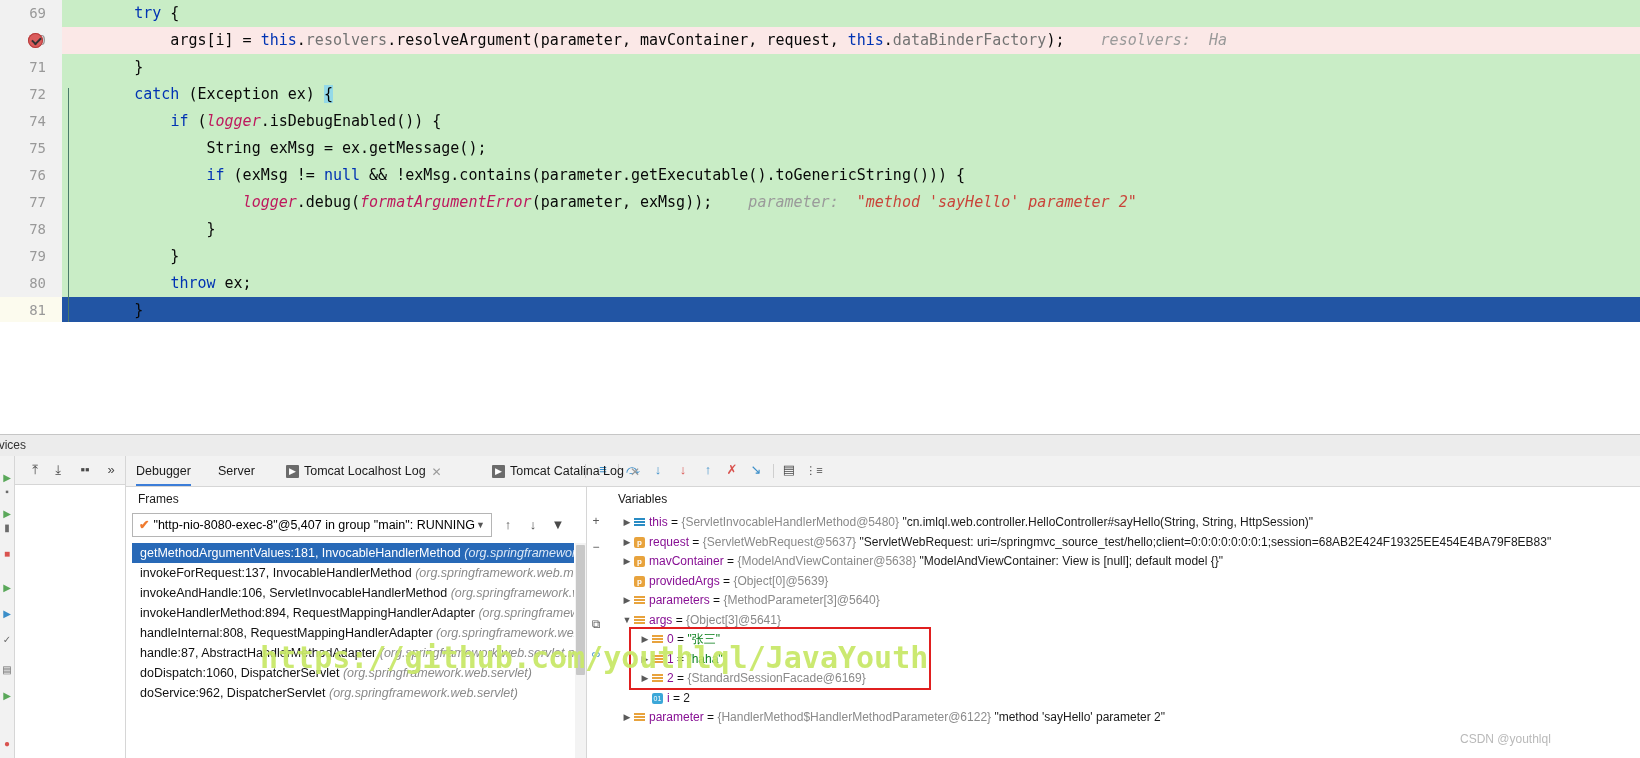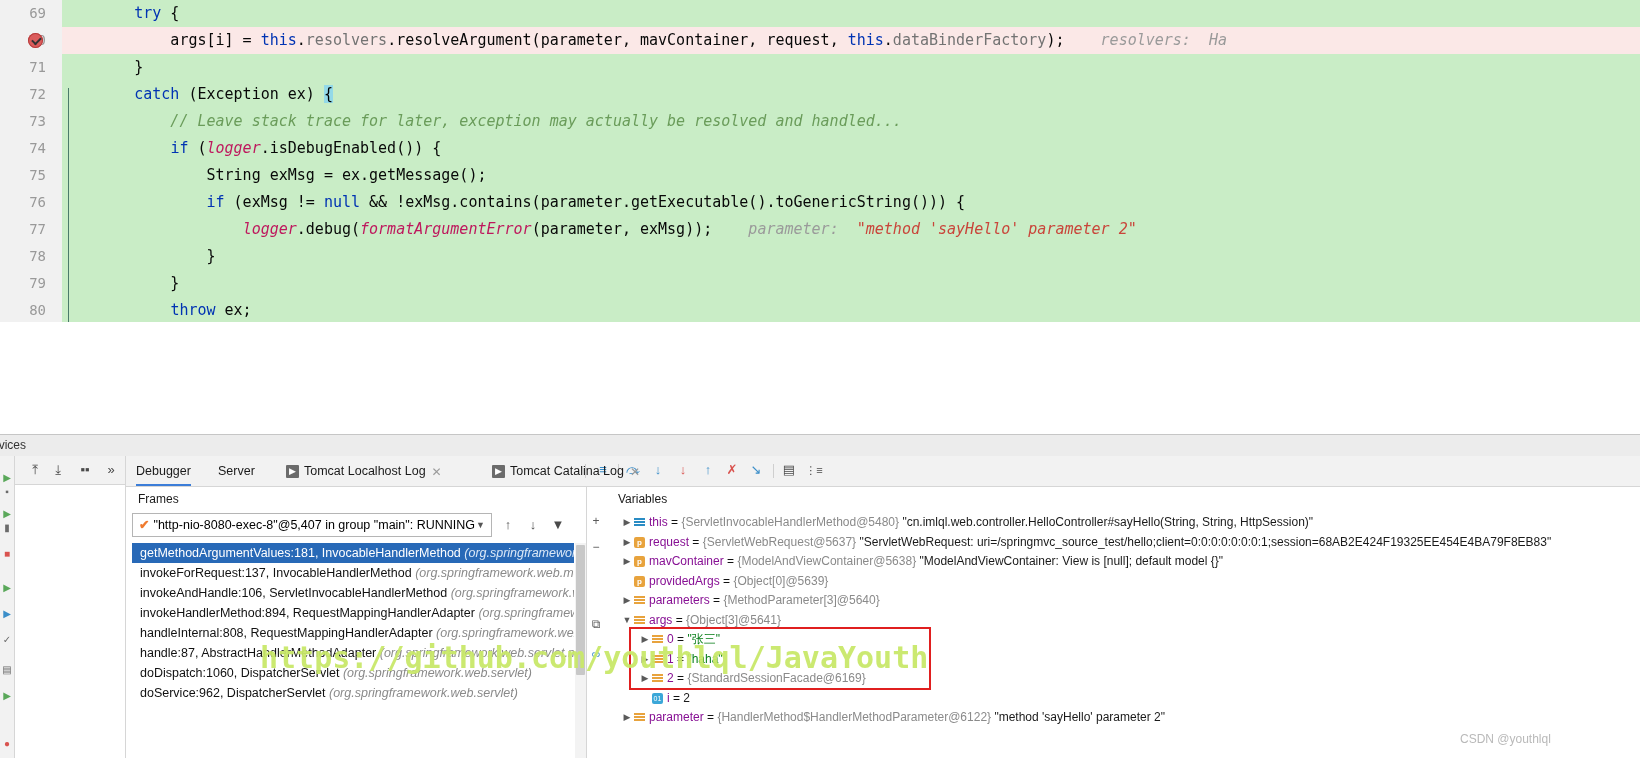--- a/index.html
+++ b/index.html
@@ -130,21 +130,20 @@
 <body>
 
 <div class="app">
 
   <div class="editor">
     <div class="code-rows" id="code-rows">
         <div class="row"><div class="gutter">69</div><div class="fold"></div><div class="body"><span class="txt"><span class="pl">        </span><span class="kw">try</span><span class="pl"> {</span></span></div></div>
         <div class="row bp"><div class="gutter">70</div><div class="fold"></div><div class="body"><span class="txt"><span class="pl">            args[i] = </span><span class="kw">this</span><span class="pl">.</span><span class="fld">resolvers</span><span class="pl">.resolveArgument(parameter, mavContainer, request, </span><span class="kw">this</span><span class="pl">.</span><span class="fld">dataBinderFactory</span><span class="pl">);</span><span class="hint">    resolvers:  Ha</span></span></div><span class="bpdot"></span></div>
         <div class="row"><div class="gutter">71</div><div class="fold"></div><div class="body"><span class="txt"><span class="pl">        }</span></span></div></div>
         <div class="row"><div class="gutter">72</div><div class="fold"></div><div class="body"><span class="txt"><span class="pl">        </span><span class="kw">catch</span><span class="pl"> (Exception ex) </span><span class="brace-hl">{</span></span></div></div>
-        <div class="row"><div class="gutter">73</div><div class="fold"></div><div class="body"><span class="txt"><span class="cmt">            // Leave stack trace for later, exception may actually be resolved and handled...</span></span></div></div>
         <div class="row"><div class="gutter">74</div><div class="fold"></div><div class="body"><span class="txt"><span class="pl">            </span><span class="kw">if</span><span class="pl"> (</span><span class="ital">logger</span><span class="pl">.isDebugEnabled()) {</span></span></div></div>
         <div class="row"><div class="gutter">75</div><div class="fold"></div><div class="body"><span class="txt"><span class="pl">                String exMsg = ex.getMessage();</span></span></div></div>
         <div class="row"><div class="gutter">76</div><div class="fold"></div><div class="body"><span class="txt"><span class="pl">                </span><span class="kw">if</span><span class="pl"> (exMsg != </span><span class="kw">null</span><span class="pl"> &amp;&amp; !exMsg.contains(parameter.getExecutable().toGenericString())) {</span></span></div></div>
         <div class="row"><div class="gutter">77</div><div class="fold"></div><div class="body"><span class="txt"><span class="pl">                    </span><span class="ital">logger</span><span class="pl">.debug(</span><span class="ital">formatArgumentError</span><span class="pl">(parameter, exMsg));</span><span class="hint">    parameter:  </span><span class="hintstr">"method 'sayHello' parameter 2"</span></span></div></div>
         <div class="row"><div class="gutter">78</div><div class="fold"></div><div class="body"><span class="txt"><span class="pl">                }</span></span></div></div>
         <div class="row"><div class="gutter">79</div><div class="fold"></div><div class="body"><span class="txt"><span class="pl">            }</span></span></div></div>
         <div class="row"><div class="gutter">80</div><div class="fold"></div><div class="body"><span class="txt"><span class="pl">            </span><span class="kw">throw</span><span class="pl"> ex;</span></span></div></div>
         <div class="row sel cur"><div class="gutter">81</div><div class="fold"></div><div class="body"><span class="txt"><span class="pl">        }</span></span></div></div>
         <div class="row"><div class="gutter">82</div><div class="fold"></div><div class="body"><span class="txt"><span class="pl">    }</span></span></div></div>
         <div class="row"><div class="gutter">83</div><div class="fold"></div><div class="body"><span class="txt"><span class="pl">    </span><span class="kw">return</span><span class="pl"> stack;</span></span></div></div>

